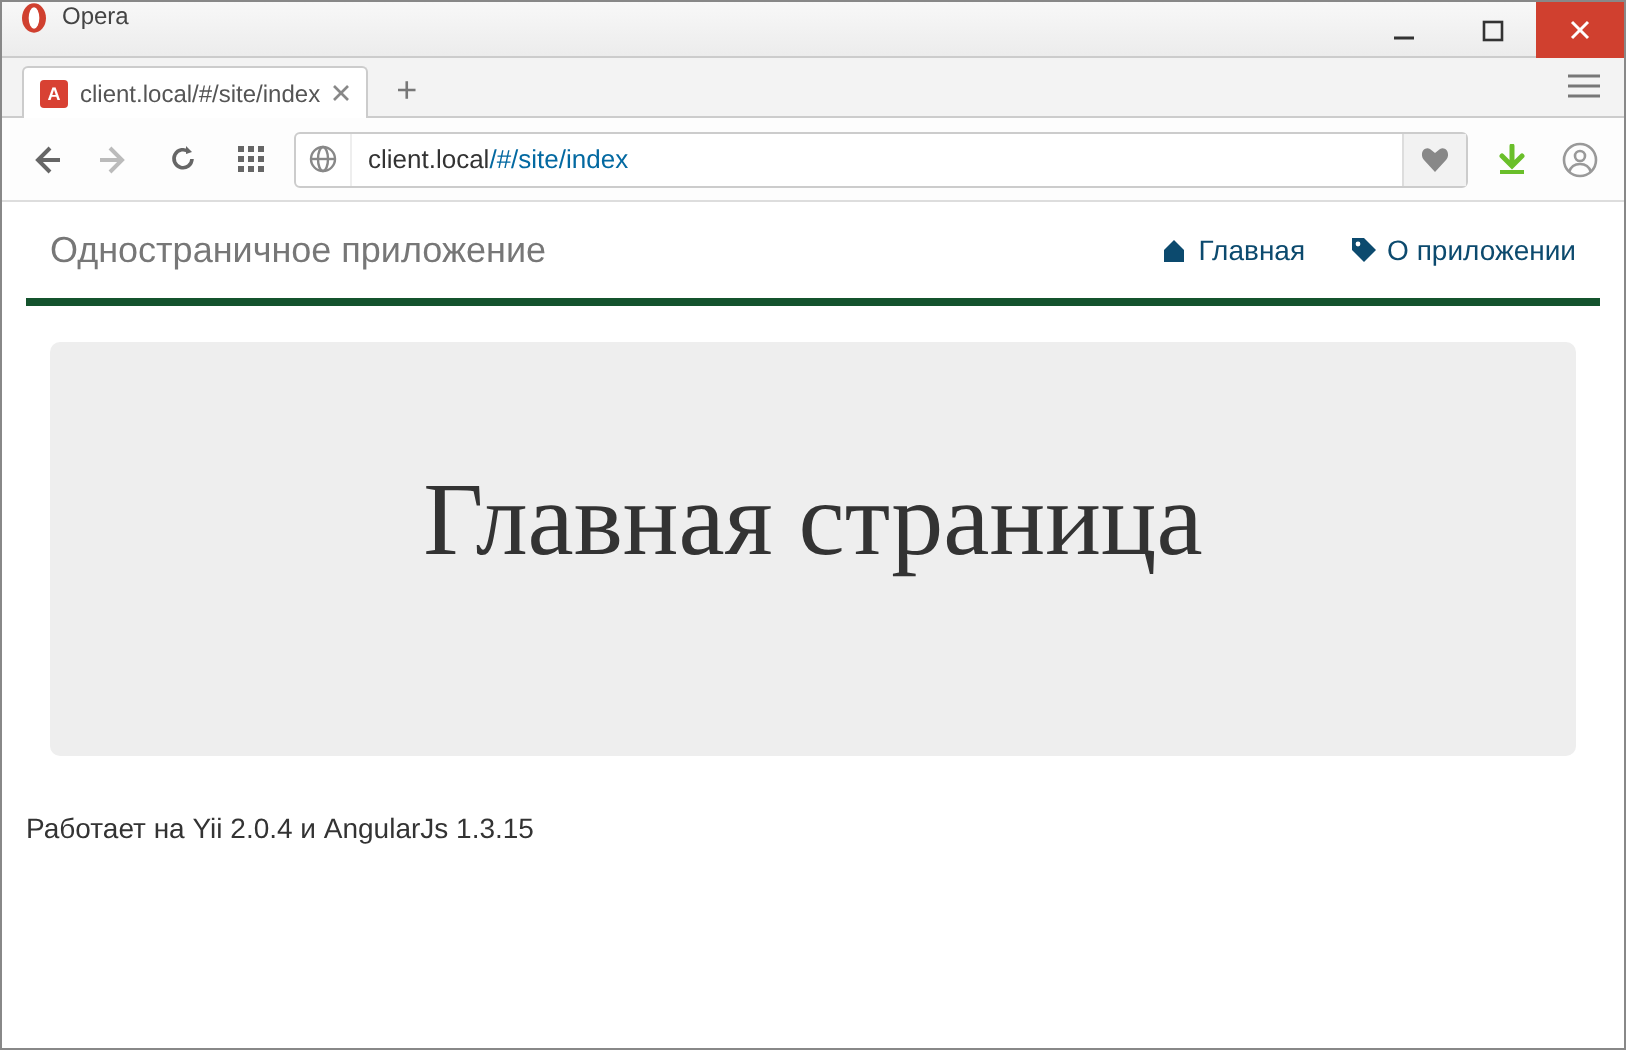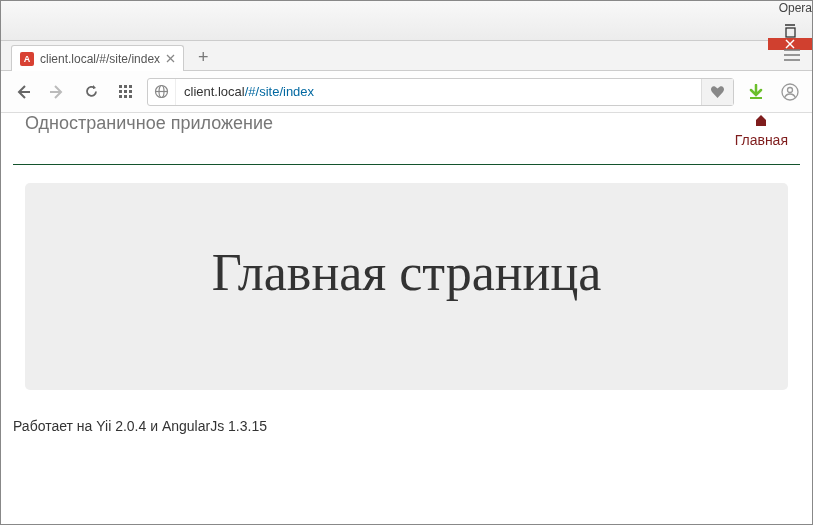--- a/index.html
+++ b/index.html
@@ -1,18 +1,18 @@
 <!DOCTYPE html>
 <html><head>
 <meta charset="utf-8">
 <style>
 * { margin: 0; padding: 0; box-sizing: border-box; font-family: Arial, sans-serif; }
 body { width: 813px; height: 525px; background: #fff; border: 1px solid #888; overflow: hidden; }
 
-.titlebar { height: 40px; background: linear-gradient(#f8f8f8, #ececec); display: flex; align-items: flex-end; border-bottom: 1px solid #ccc; flex-direction: column; }
+.titlebar { height: 28px; background: linear-gradient(#f8f8f8, #ececec); display: flex; align-items: flex-start; border-bottom: 1px solid #ccc; }
 .opera-O { width: 16px; height: 16px; margin: 0 6px 0 8px; }
 .titlebar-label { font-size: 12px; color: #444; flex: 1; }
 .winbtn { width: 44px; height: 28px; display: flex; align-items: center; justify-content: center; color: #333; }
 .winbtn.close { background: #d0402f; color: #fff; }
 .winbtn svg { display: block; }
 
 .tabrow { height: 30px; background: #f3f3f3; display: flex; align-items: flex-end; border-bottom: 1px solid #ccc; padding-left: 10px; }
 .tab { height: 26px; background: #fff; border: 1px solid #ccc; border-bottom: none; border-radius: 3px 3px 0 0; display: flex; align-items: center; padding: 0 8px; font-size: 12px; color: #555; gap: 6px; margin-bottom: -1px; }
 .favicon { width: 14px; height: 14px; background: #d84133; border-radius: 2px; display: flex; align-items: center; justify-content: center; color: #fff; font-size: 9px; font-weight: bold; }
 .tab-close { color: #888; display: flex; }
@@ -25,24 +25,24 @@
 .tb-btn.disabled { color: #bbb; }
 .addr-wrap { flex: 1; display: flex; align-items: center; border: 1px solid #ccc; border-radius: 3px; height: 28px; background: #fff; }
 .addr-icon { width: 28px; display: flex; align-items: center; justify-content: center; color: #888; border-right: 1px solid #eee; height: 100%; }
 .addr-input { flex: 1; border: none; outline: none; font-size: 13px; padding: 0 8px; color: #333; background: transparent; }
 .addr-grey { color: #0369a1; }
 .heart-btn { width: 32px; height: 100%; background: #f2f2f2; display: flex; align-items: center; justify-content: center; color: #888; border-left: 1px solid #ddd; }
 .dl-icon { color: #6abf2a; display:flex; }
 .user-icon { color: #999; display:flex; }
 
 .page { padding: 0 12px; }
-.navbar { height: 52px; display: flex; border-bottom: 1px solid #14532d; padding: 0 12px; }
+.navbar { height: 52px; display: flex; align-items: center; border-bottom: 4px solid #14532d; padding: 0 12px; }
 .brand { font-size: 18px; color: #777; }
 .navspace { flex: 1; }
-.navlink { color: #7f1d1d; font-size: 14px; margin-left: 22px; display: flex; align-items: center; gap: 5px; flex-direction: column; }
+.navlink { color: #0c4a6e; font-size: 14px; margin-left: 22px; display: flex; align-items: center; gap: 5px; }
 
 .jumbo { margin: 18px 12px 0; background: #eee; border-radius: 5px; padding: 60px 20px 70px; text-align: center; }
 .jumbo h1 { font-size: 52px; font-weight: normal; color: #333; margin-bottom: 18px; font-family: Liberation Serif, serif; }
 .jumbo p { font-size: 18px; color: #333; }
 
 .footer { margin-top: 28px; text-align: left; }
 .footer p { font-size: 14px; color: #333; }
 </style>
 </head>
 <body>
@@ -162,20 +162,27 @@
 <div class="page">
   <div class="navbar">
     <div class="brand">Одностраничное приложение</div>
     <div class="navspace"></div>
     <a class="navlink">
       <svg width="14" height="14" viewBox="0 0 14 14">
           <path d="M2 7 L7 2 L12 7 L12 13 L2 13 Z" fill="currentColor"></path>
         </svg>
       <span>Главная</span>
     </a>
+    <a class="navlink">
+      <svg width="14" height="14" viewBox="0 0 14 14">
+          <path d="M1 1 L7 1 L13 7 L7 13 L1 7 Z" fill="currentColor"></path>
+          <circle cx="4" cy="4" r="1.2" fill="#fff"></circle>
+        </svg>
+      <span>О приложении</span>
+    </a>
   </div>
 
   <div class="jumbo">
     <h1>Главная страница</h1>
   </div>
 
   <div class="footer">
     <p>Работает на Yii 2.0.4 и AngularJs 1.3.15</p>
   </div>
 </div>

